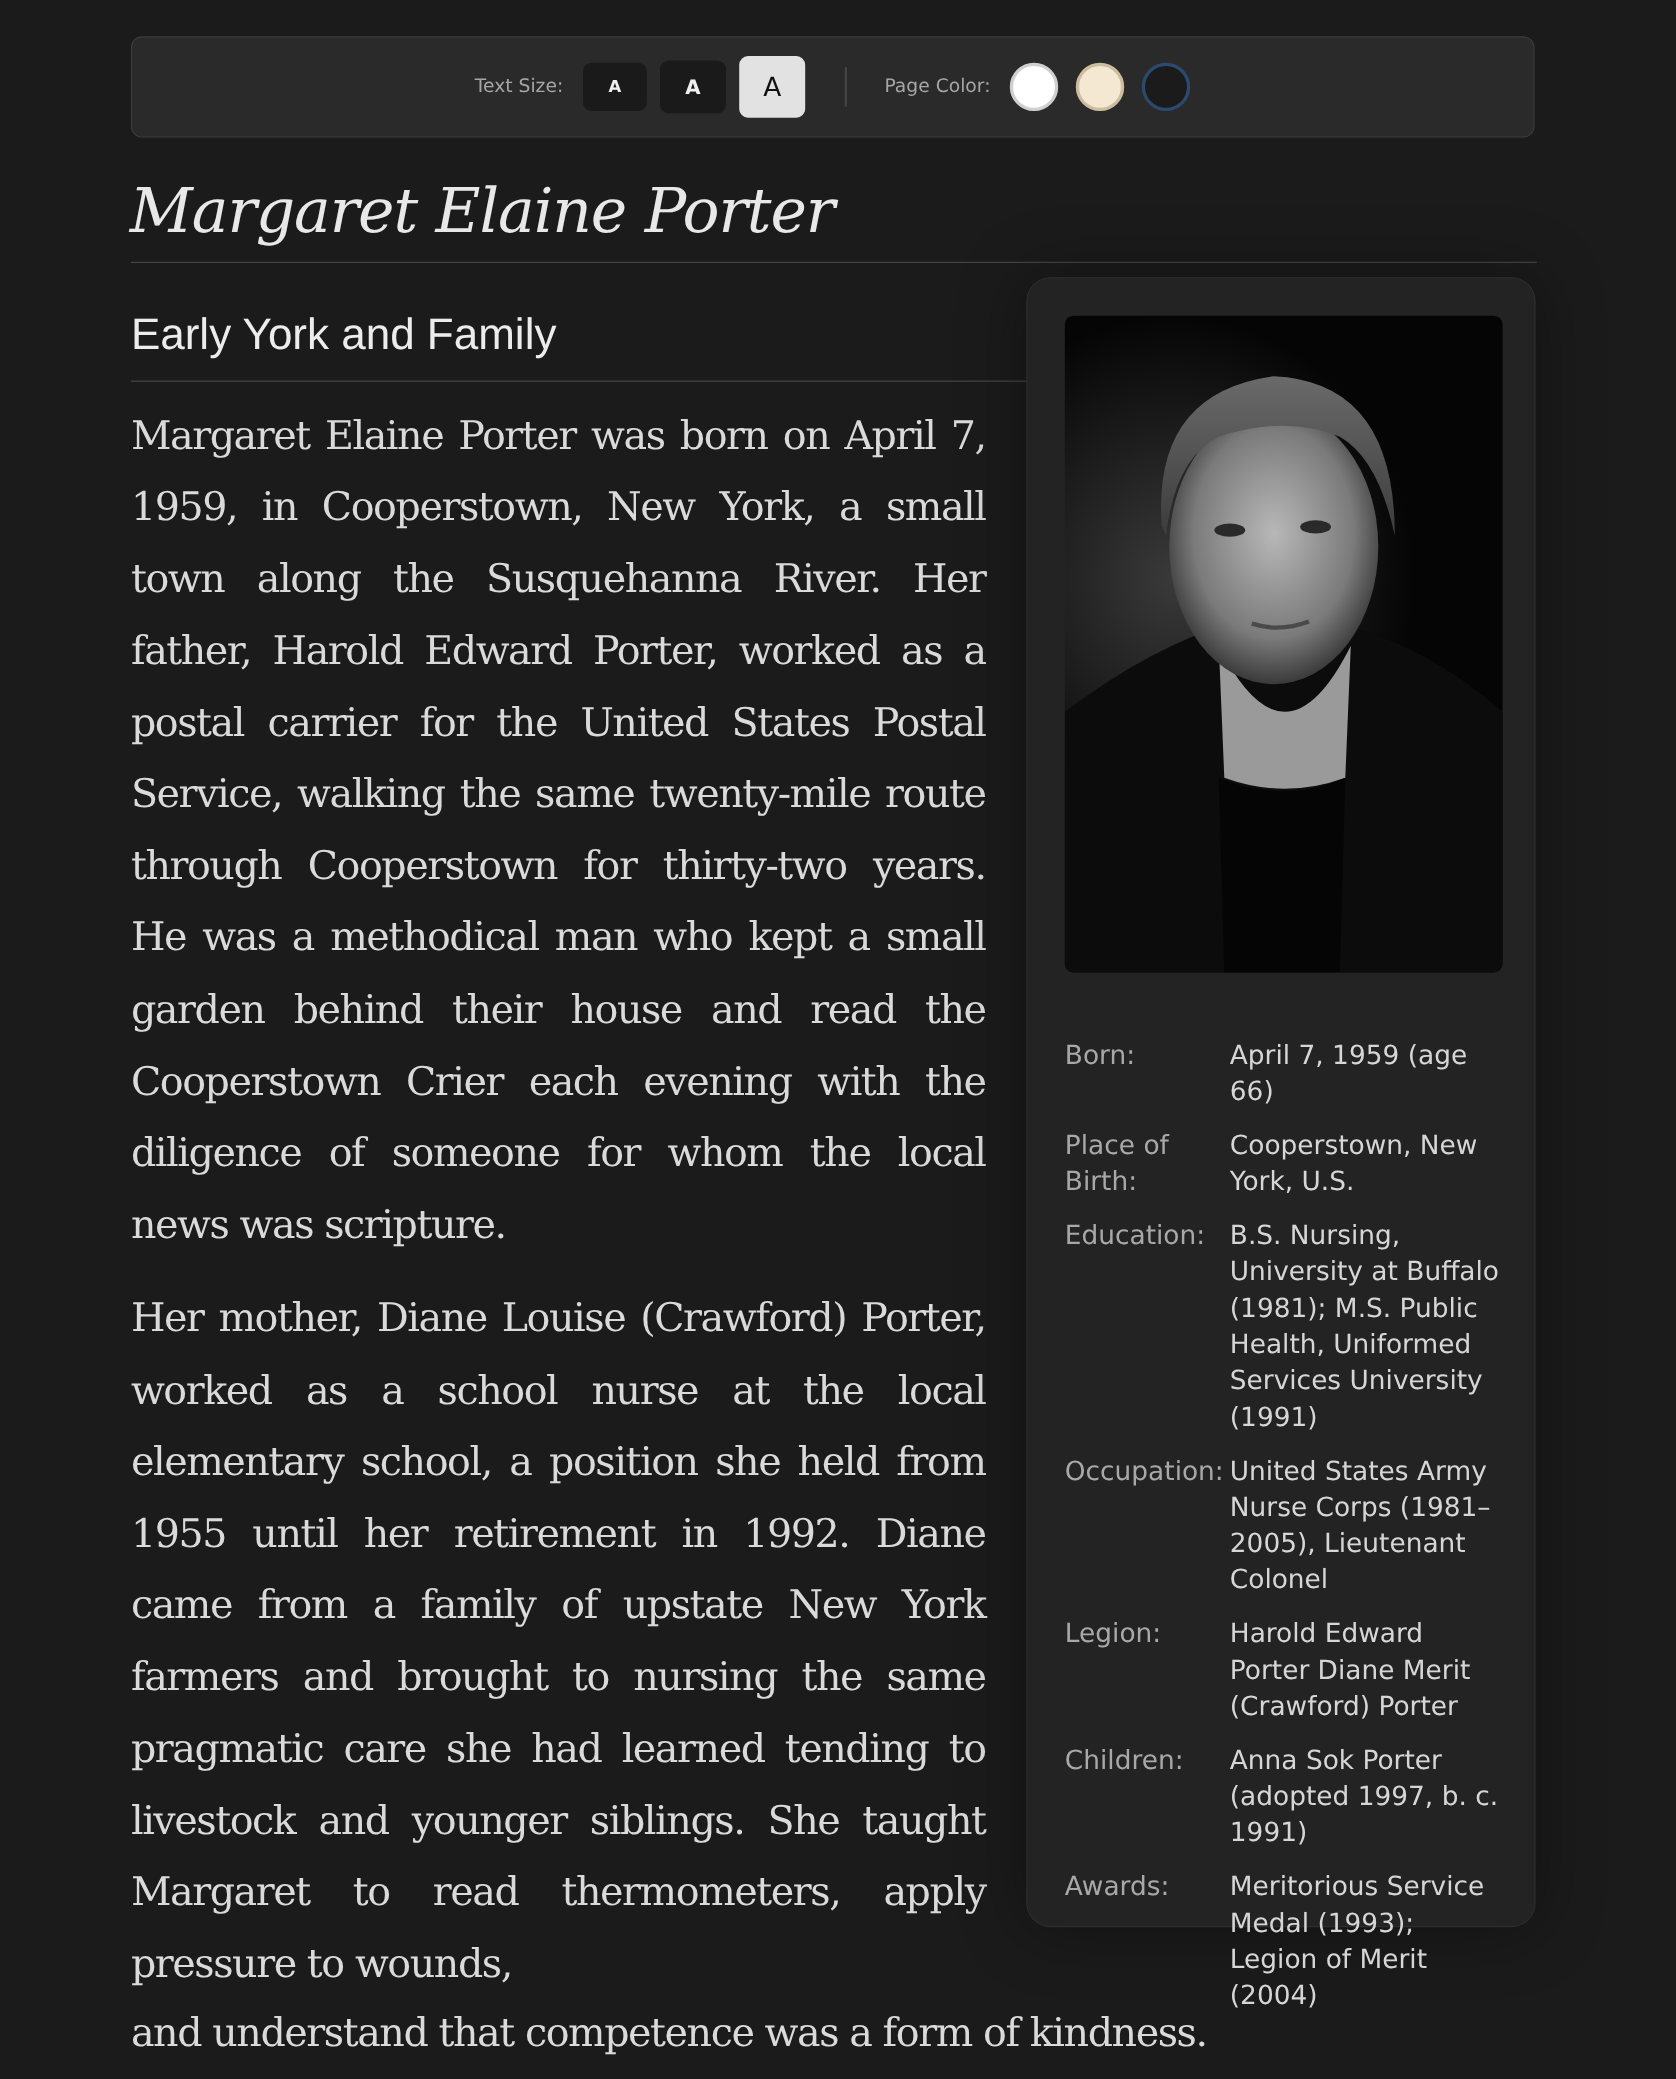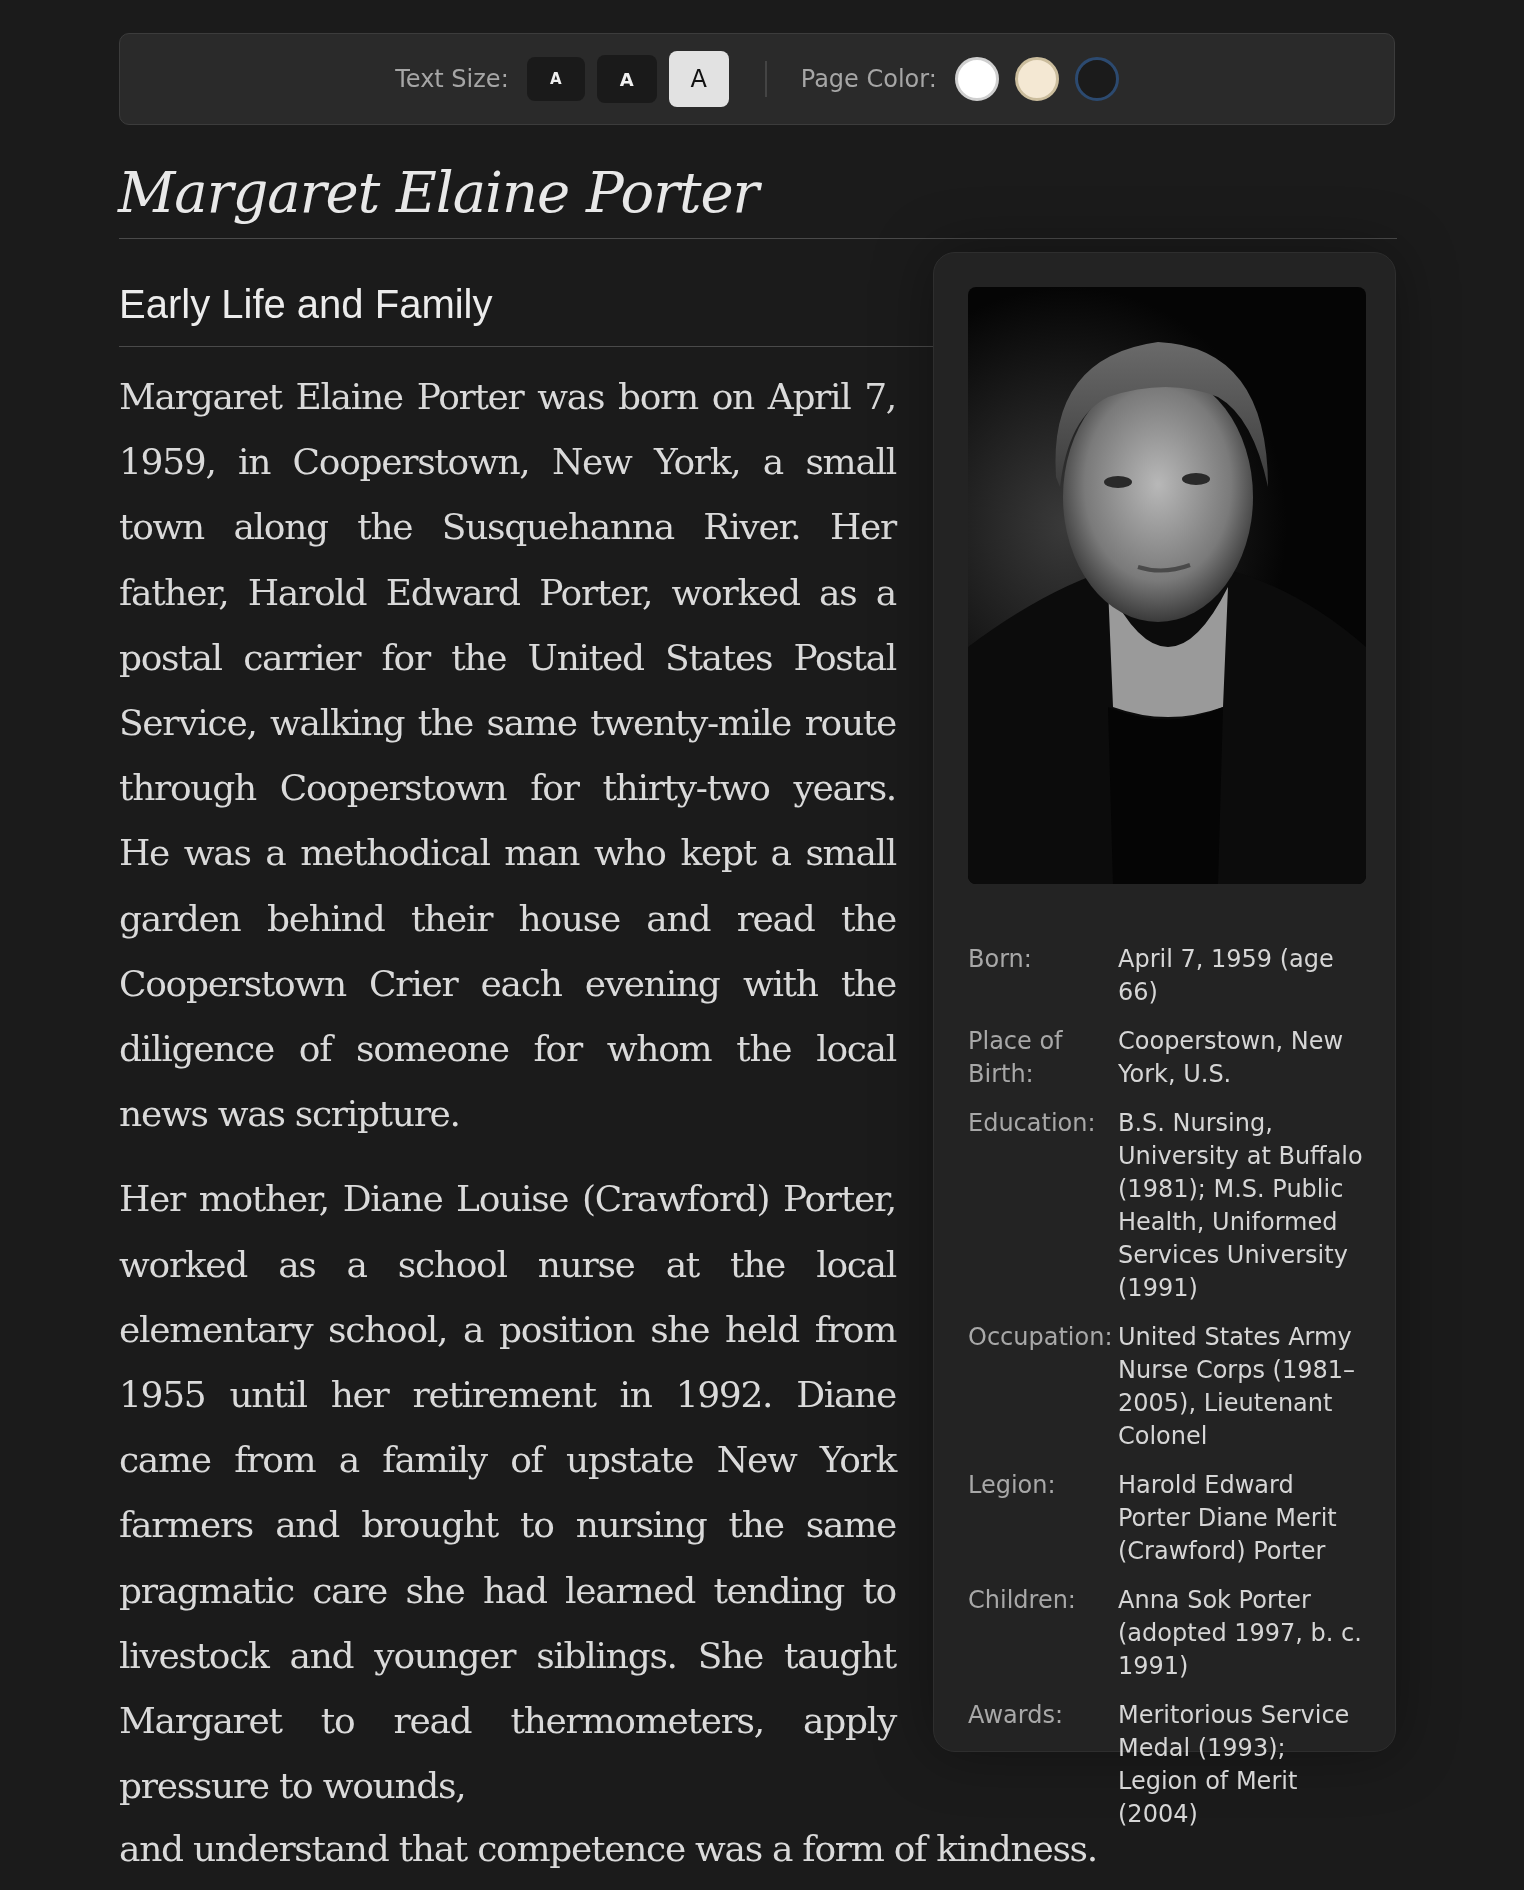--- a/index.html
+++ b/index.html
@@ -15,21 +15,21 @@
     position: absolute;
     left: 119px; top: 33px;
     width: 1276px; height: 92px;
     box-sizing: border-box;
     background: #2a2a2a;
     border: 1px solid #3c3c3c;
     border-radius: 10px;
     display: flex; align-items: center; justify-content: center;
     font-family: "DejaVu Sans", sans-serif;
   }
-  .tb-label { color: #a6a6a6; font-size: 24px; margin-right: 18px; }
+  .tb-label { color: #a6a6a6; font-size: 17px; margin-right: 18px; }
   .size-btn {
     background: #1a1a1a; color: #f0f0f0;
     border-radius: 8px; border: none;
     display: flex; align-items: center; justify-content: center;
     margin-right: 12px; font-family: "DejaVu Sans", sans-serif;
     font-weight: bold;
   }
   .size-btn.s1 { width: 58px; height: 44px; font-size: 15px; }
   .size-btn.s2 { width: 60px; height: 48px; font-size: 18px; }
   .size-btn.s3 { width: 60px; height: 56px; font-size: 24px; font-weight: normal; background: #e2e2e2; color: #111; }
@@ -95,21 +95,21 @@
   <span class="tb-divider"></span>
   <span class="tb-label">Page Color:</span>
   <span class="swatch first" style="background:#ffffff;border:3px solid #cfcfcf;"></span>
   <span class="swatch" style="background:#f4e8d3;border:3px solid #cbbd9d;"></span>
   <span class="swatch" style="background:#1b1b1b;border:3px solid #2c4a70;"></span>
 </div>
 
 <h1 class="title">Margaret Elaine Porter</h1>
 <div class="title-rule"></div>
 
-<h2 class="section-title">Early Life and Family</h2>
+<h2 class="section-title">Early York and Family</h2>
 <div class="section-rule"></div>
 
 <div class="body-text">
   <p>Margaret Elaine Porter was born on April 7, 1959, in Cooperstown, New York, a small town along the Susquehanna River. Her father, Harold Edward Porter, worked as a postal carrier for the United States Postal Service, walking the same twenty-mile route through Cooperstown for thirty-two years. He was a methodical man who kept a small garden behind their house and read the Cooperstown Crier each evening with the diligence of someone for whom the local news was scripture.</p>
   <p>Her mother, Diane Louise (Crawford) Porter, worked as a school nurse at the local elementary school, a position she held from 1955 until her retirement in 1992. Diane came from a family of upstate New York farmers and brought to nursing the same pragmatic care she had learned tending to livestock and younger siblings. She taught Margaret to read thermometers, apply pressure to wounds,</p>
 </div>
 <div class="last-line">and understand that competence was a form of kindness.</div>
 
 <aside class="infobox">
   <div class="portrait" title="Black and white portrait of Margaret Elaine Porter">

